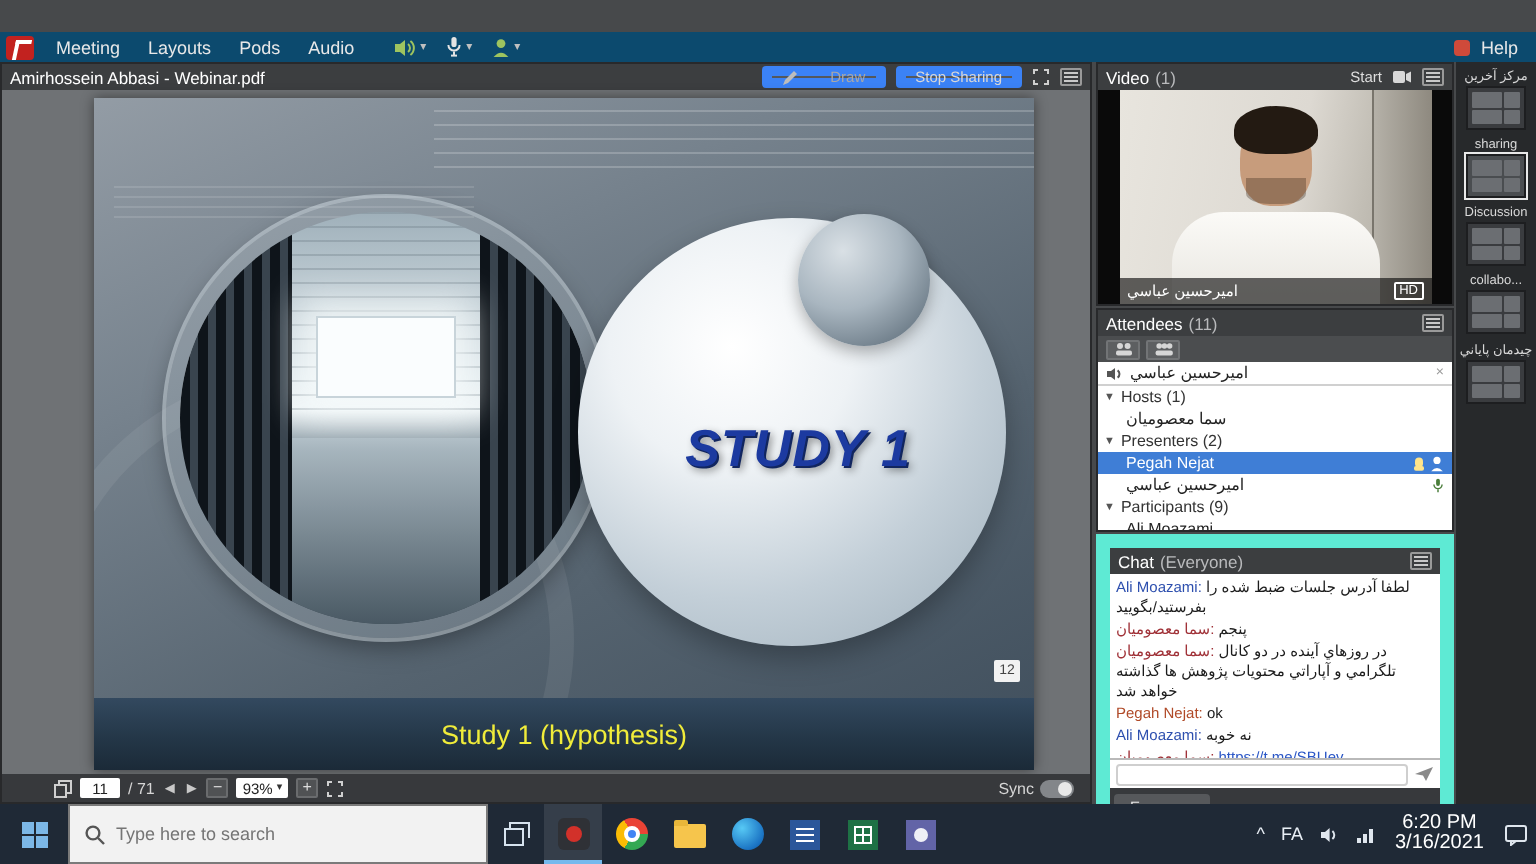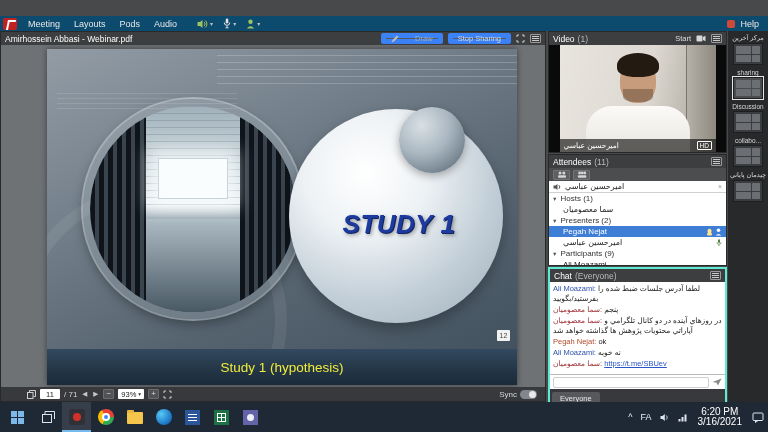--- a/index.html
+++ b/index.html
@@ -88,21 +88,21 @@
 .att-row{height:11px;display:flex;align-items:center;gap:3px;padding:0 4px;white-space:nowrap}
 .att-row.active-sp{height:12px;border-bottom:1px solid #d0d0d0}
 .att-sec{height:11px;display:flex;align-items:center;gap:3px;padding:0 3px;color:#333;white-space:nowrap}
 .tri{font-size:5.5px;color:#555}
 .att-member{padding-left:14px}
 .att-member.sel{background:#3f7ed6;color:#fff}
 .att-icons{margin-left:auto;display:flex;align-items:center;gap:2px}
 .dim-x{color:#999;font-size:7px;margin-left:auto}
 
 
-.chat-pod{position:absolute;left:548px;top:267px;width:179px;height:135px;background:#ec4899;border:2px solid #5eead4}
+.chat-pod{position:absolute;left:548px;top:267px;width:179px;height:135px;background:#ec4899;border:7px solid #5eead4}
 .chat-msgs{position:absolute;top:13px;left:0;right:0;height:92px;background:#fff;padding:2px 3px;font-size:7.5px;line-height:10px;color:#1c1c1c;overflow:hidden}
 .chat-msg{margin-bottom:1px}
 .chat-msg span{unicode-bidi:isolate}
 .clink{color:#2a56c6;text-decoration:underline}
 .chat-input-row{position:absolute;left:0;right:0;top:105px;height:15px;background:#fff;border-top:1px solid #b9b9b9;display:flex;align-items:center;padding:0 3px;gap:3px}
 .chat-input{flex:1;height:11px;border:1px solid #cfcfcf;border-radius:2px;font-size:7.5px;padding:0 3px;color:#222;outline:none;background:#fff;font-family:inherit}
 .chat-tabs{position:absolute;left:0;right:0;top:120px;height:15px;background:#37393c;display:flex;align-items:flex-end;padding:0 2px}
 .chat-tab{height:12px;background:#56585b;color:#e8e8e8;font-size:7.5px;display:flex;align-items:center;padding:0 8px;border-radius:2px 2px 0 0}
 
 
@@ -462,20 +462,27 @@
 
   <div class="taskbar">
     <div class="tb-start">
       <div class="win-logo">
           <i></i>
           <i></i>
           <i></i>
           <i></i>
         </div>
     </div>
+    <div class="tb-search">
+      <svg width="11" height="11">
+          <circle cx="4.5" cy="4.5" r="3.2" fill="none" stroke="#555" stroke-width="1.2"></circle>
+          <line x1="7" y1="7" x2="10" y2="10" stroke="#555" stroke-width="1.2"></line>
+        </svg>
+      <input type="text" placeholder="Type here to search" style="">
+    </div>
     <div class="tb-taskview">
       <svg width="13" height="12" fill="none" stroke="#d7e3ef">
           <rect x="0.5" y="3.5" width="9" height="8"></rect>
           <path d="M3 3.5 V0.5 H12.5 V8"></path>
         </svg>
     </div>
     <div class="tb-app active">
         <div class="ico-ac"></div>
       </div>
     <div class="tb-app">

